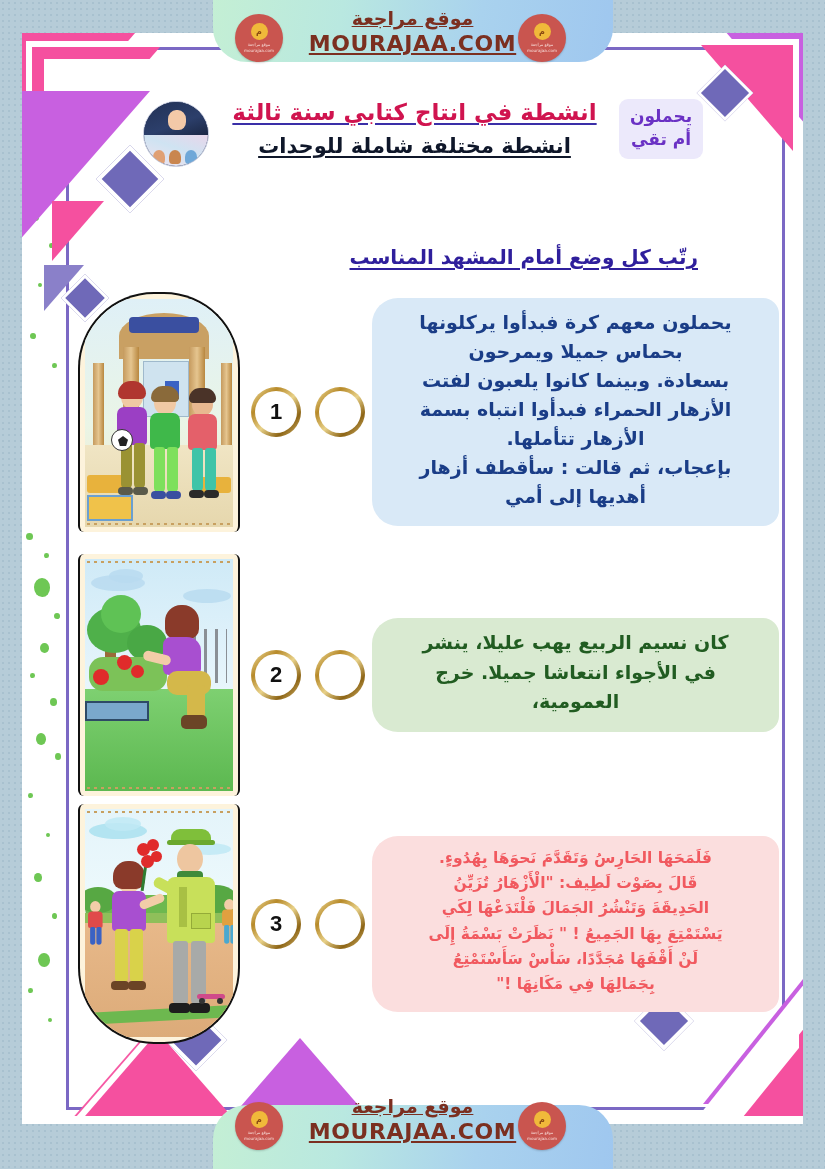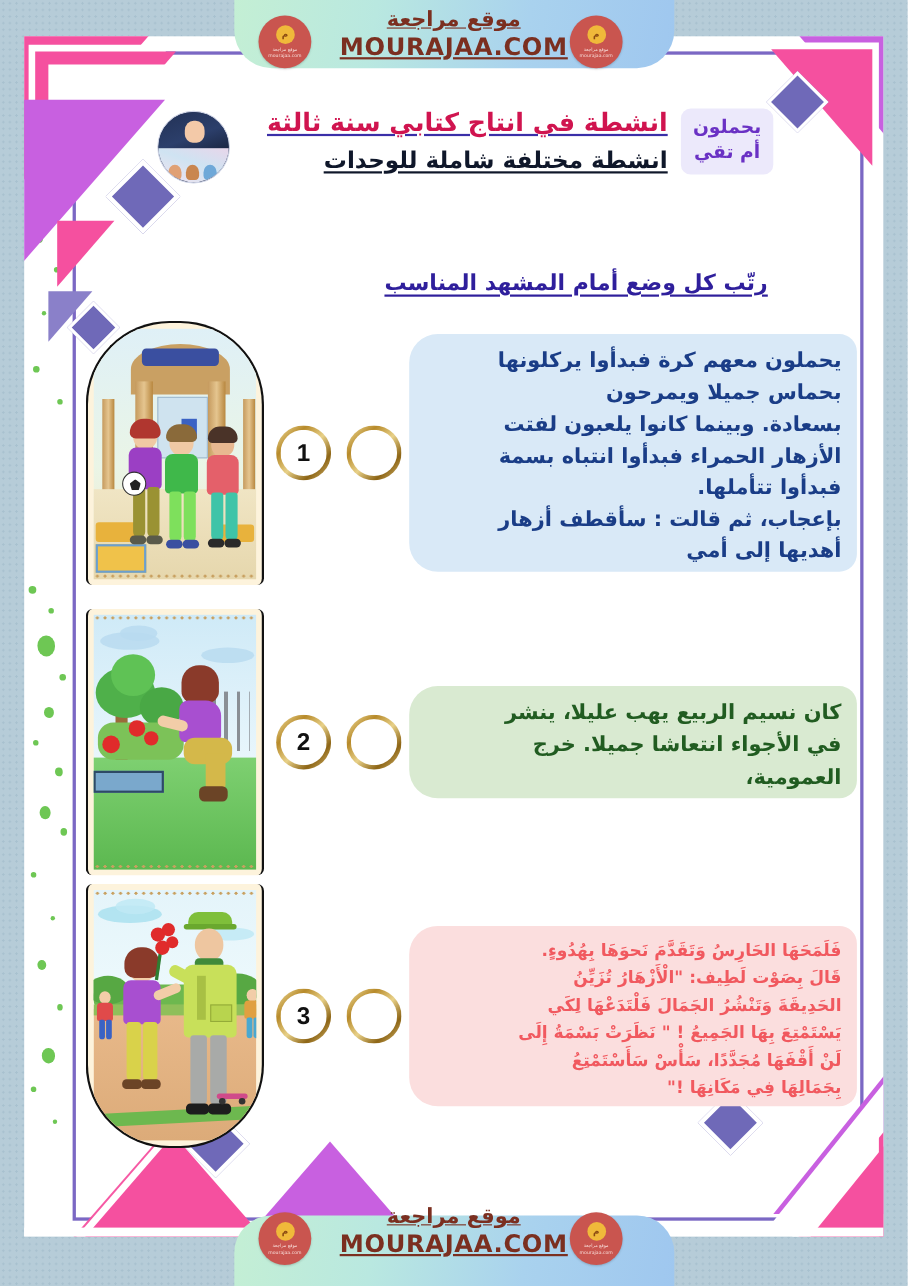--- a/index.html
+++ b/index.html
@@ -158,21 +158,21 @@
     font-weight: bold;
     font-size: 17px;
     line-height: 1.35;
     direction: rtl;
   }
   .title-block {
     position: absolute;
     right: 196px;
     left: 200px;
     top: 0;
-    text-align: right;
+    text-align: center;
     direction: rtl;
   }
   .title-main {
     font-size: 23px;
     font-weight: bold;
     color: #d0144f;
     text-decoration: underline;
     text-decoration-color: #3a2fa8;
     text-underline-offset: 3px;
     letter-spacing: -0.3px;
@@ -281,22 +281,23 @@
     display: flex; align-items: center; justify-content: center;
     font-size: 22px; font-weight: bold; color: #111;
     font-family: "Liberation Sans", sans-serif;
     flex: 0 0 auto;
   }
   .ring.empty { color: transparent; }
 
   
   .bubble {
     border-radius: 16px;
-    padding: 10px 14px 4px;
+    padding: 10px 14px 15px;
     direction: rtl;
+    text-align: center;
     font-weight: bold;
     width: 100%;
     position: relative;
   }
   .bubble .ln { display: block; white-space: nowrap; }
 
   .bubble.b1 {
     background: #d9e9f7;
     color: #1a3d87;
     font-size: 19px;
@@ -581,21 +582,21 @@
         <div class="ring">1</div>
         <div class="ring empty"></div>
       </div>
 
       <div class="text-cell">
         <div class="bubble b1">
           <span class="ln">يحملون معهم كرة فبدأوا يركلونها</span>
           <span class="ln">بحماس جميلا ويمرحون</span>
           <span class="ln">بسعادة. وبينما كانوا يلعبون لفتت</span>
           <span class="ln">الأزهار الحمراء فبدأوا انتباه بسمة</span>
-          <span class="ln">فبدأوا تتأملها.</span>
+          <span class="ln">الأزهار تتأملها.</span>
           <span class="ln">بإعجاب، ثم قالت : سأقطف أزهار</span>
           <span class="ln">أهديها إلى أمي</span>
         </div>
       </div>
     </div>
 
     <div class="task-row r2">
       <div class="scene-cell">
         <div class="scene mid">
           <div class="scene-inner">

